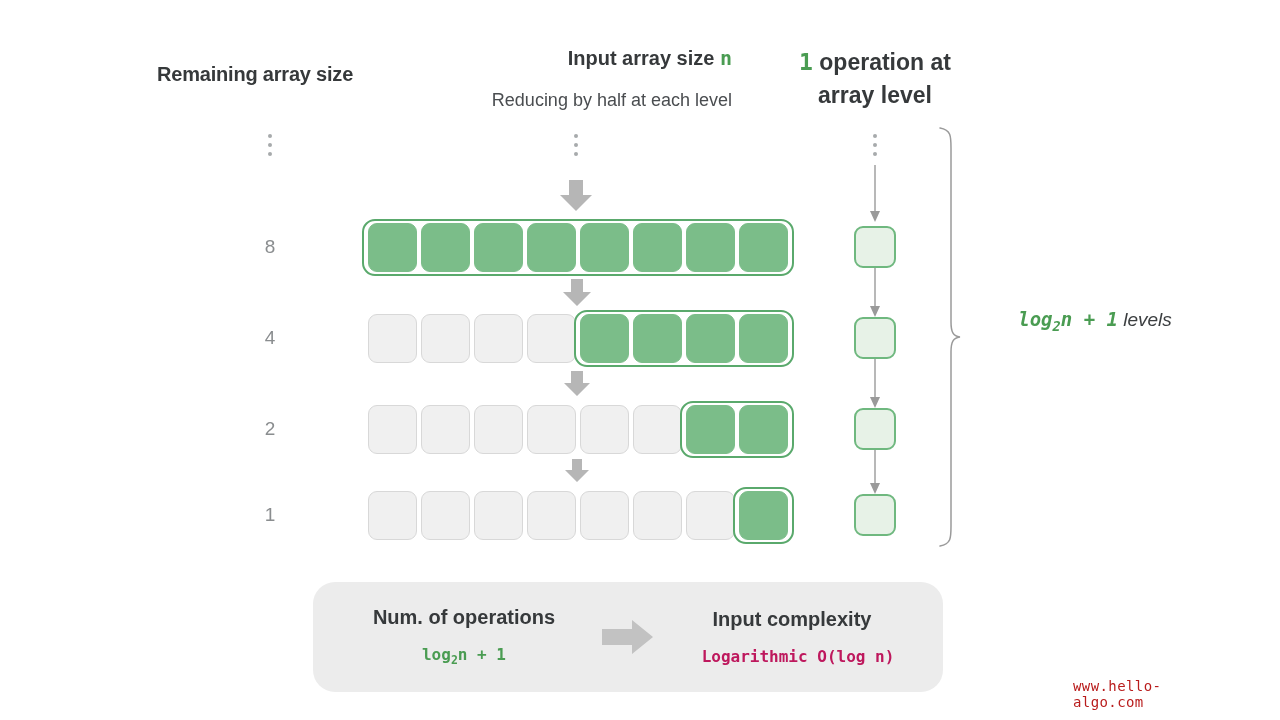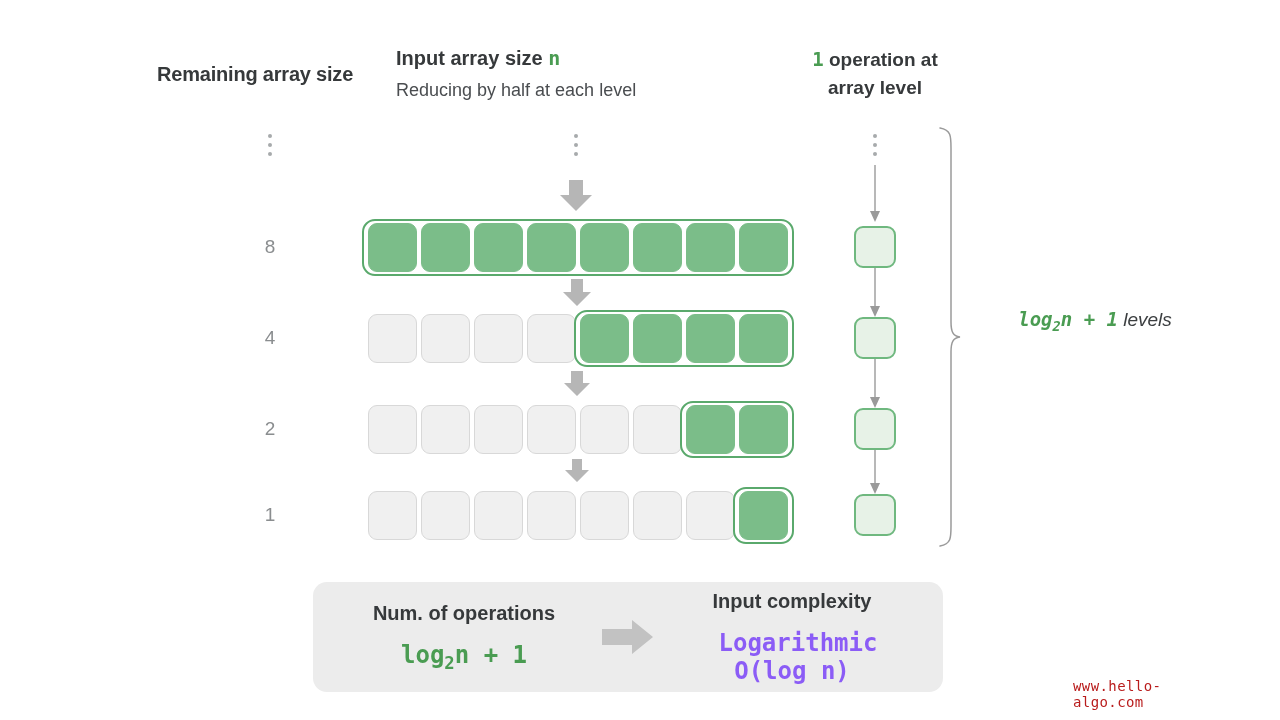--- a/index.html
+++ b/index.html
@@ -12,25 +12,25 @@
   #stage { position: relative; width: 1176px; height: 720px; }
 
   .abs { position: absolute; }
 
   
   .hdr-left {
     left: 157px; top: 63px;
     font-size: 20px; font-weight: bold; color: #36393b;
     letter-spacing: -0.2px;
   }
-  .hdr-mid-wrap { left: 396px; top: 46px; width: 312px; text-align: left; }
+  .hdr-mid-wrap { left: 420px; top: 46px; width: 312px; text-align: right; }
   .hdr-mid-title { font-size: 20px; font-weight: bold; color: #36393b; }
-  .hdr-mid-sub { font-size: 18px; color: #4a4d50; margin-top: 10px; }
+  .hdr-mid-sub { font-size: 18px; color: #4a4d50; margin-top: 20px; }
   .hdr-right-wrap { left: 780px; top: 46px; width: 190px; text-align: center; }
-  .hdr-right-line { font-size: 19px; font-weight: bold; color: #36393b; line-height: 1.45; }
+  .hdr-right-line { font-size: 23px; font-weight: bold; color: #36393b; line-height: 1.45; }
 
   .mono-green {
     font-family: "DejaVu Sans Mono", "Liberation Mono", monospace;
     color: #4a9c52; font-weight: bold;
   }
 
   
   .size-label {
     width: 40px; text-align: center;
     font-size: 19px; color: #8a8d8f;
@@ -73,30 +73,30 @@
   
   .right-note {
     left: 980px; top: 305px; width: 230px; text-align: center;
     color: #3b3e40; font-size: 19px; line-height: 1.5; font-style: italic;
   }
   .right-note .m { font-size: 19px; }
 
   
   .summary {
     left: 313px; top: 582px; width: 630px; height: 110px;
-    background: #ececec; border-radius: 14px;
+    background: #ececec; border-radius: 22px;
     display: flex; align-items: center; justify-content: space-between;
     padding: 0 36px;
   }
   .sum-col { text-align: center; width: 230px; }
   .sum-title { font-size: 20px; font-weight: bold; color: #36393b; }
-  .sum-val { margin-top: 16px; font-size: 24px; }
+  .sum-val { margin-top: 16px; font-size: 16px; }
   .sum-val .teal {
     font-family: "DejaVu Sans Mono", "Liberation Mono", monospace;
-    color: #8b5cf6; font-weight: bold; margin-left: 12px;
+    color: #be185d; font-weight: bold; margin-left: 12px;
   }
   .sum-arrow { width: 56px; display: flex; justify-content: center; }
 
   sub { font-size: 0.72em; }
 
   
   .watermark {
     left: 1073px; top: 678px;
     font-family: "DejaVu Sans Mono", "Liberation Mono", monospace;
     font-size: 14px; color: #b91c1c; letter-spacing: 0.4px;

